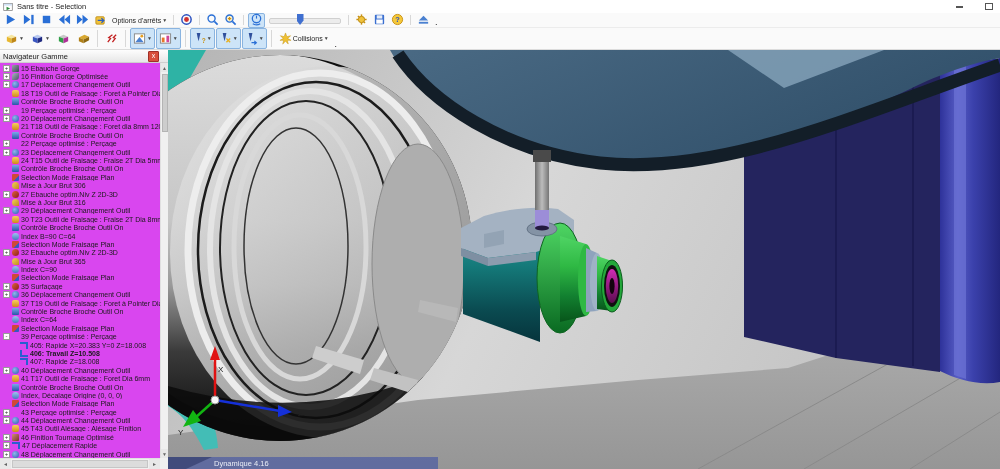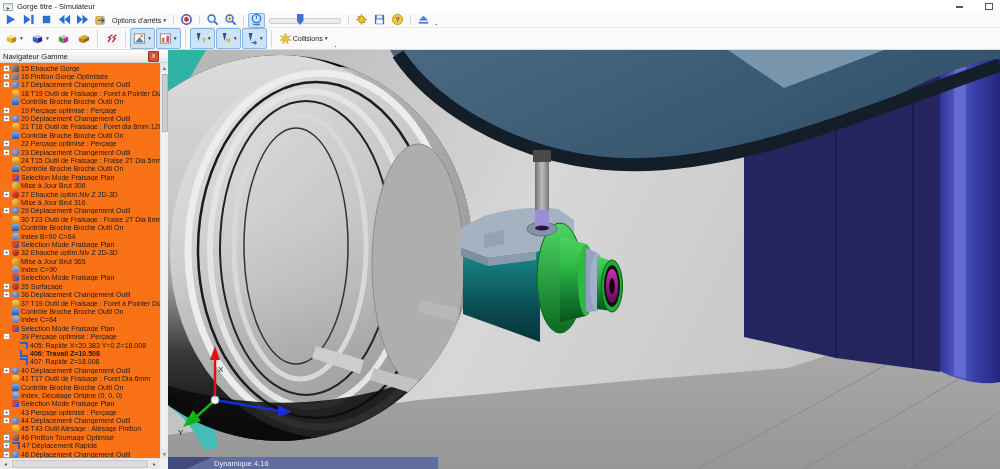--- a/index.html
+++ b/index.html
@@ -24,21 +24,21 @@
   #toolbar2 .tbtn{height:19px;padding:0 2px}
   .tbtn.active{background:#cde4f8;border-color:#8ab4e0}
   .caret{font-size:5px;color:#444;line-height:1}
   .tsep{width:1px;align-self:stretch;background:#d8d8d8;margin:1px 3px}
   .grip{font-size:8px;color:#555;font-weight:bold;margin:0 2px;align-self:flex-end;line-height:6px}
   .slider{position:relative;width:72px;height:12px;margin:0 3px;cursor:pointer}
   .slider .track{position:absolute;left:0;right:0;top:4px;height:4px;background:#ececec;border:1px solid #d0d0d0;border-radius:2px}
   .slider .thumb{position:absolute;top:0;width:7px;height:11px;background:#3f6fd0;
                  clip-path:polygon(0 0,100% 0,100% 60%,50% 100%,0 60%)}
   
-  #navpanel{position:absolute;left:0;top:50px;width:168px;height:419px;background:#f97316;box-sizing:border-box;}
+  #navpanel{position:absolute;left:0;top:50px;width:168px;height:419px;background:#d946ef;box-sizing:border-box;}
   #nav-header{height:13px;display:flex;align-items:center;background:linear-gradient(#fdfdfd,#e7e7e7);
               border-bottom:1px solid #cfcfcf;font-size:7.5px;color:#222;padding-left:3px;box-sizing:border-box}
   #nav-title{flex:1}
   #nav-close{width:9px;height:9px;margin-right:9px;background:#d8503c;border:1px solid #a03028;color:#fff;
              font-size:7px;line-height:7px;text-align:center;cursor:pointer;border-radius:1px}
   #tree{position:absolute;left:0;top:13px;width:160px;bottom:11px;overflow:hidden;font-size:7px;color:#1a1a1a;padding-top:1px}
   .trow{height:8.4px;display:flex;align-items:center;gap:2px;padding-left:3px;white-space:nowrap;overflow:hidden;cursor:default}
   .trow.child{padding-left:20px}
   .trow .lbl{overflow:hidden;text-overflow:clip}
   .trow.bold .lbl{font-weight:bold}
@@ -79,21 +79,21 @@
 <body>
 
 <div id="titlebar">
   <span>
     <svg width="10" height="10" viewBox="0 0 14 14">
         <rect x="1" y="2" width="12" height="10" fill="#fff" stroke="#7a7a7a"></rect>
         <rect x="1.5" y="2.5" width="11" height="2.5" fill="#cfe0f4"></rect>
         <polygon points="5,6.5 10,9 5,11.5" fill="#2a8a3a"></polygon>
       </svg>
   </span>
-  <span>Gorge titre - Simulateur</span>
+  <span>Sans titre - Selection</span>
   <span class="wctl" id="btn-min">
       <i></i>
     </span>
   <span class="wctl" id="btn-max">
       <i></i>
     </span>
 </div>
 
 <div class="tbar" id="toolbar1">
     <span class="tbtn">

